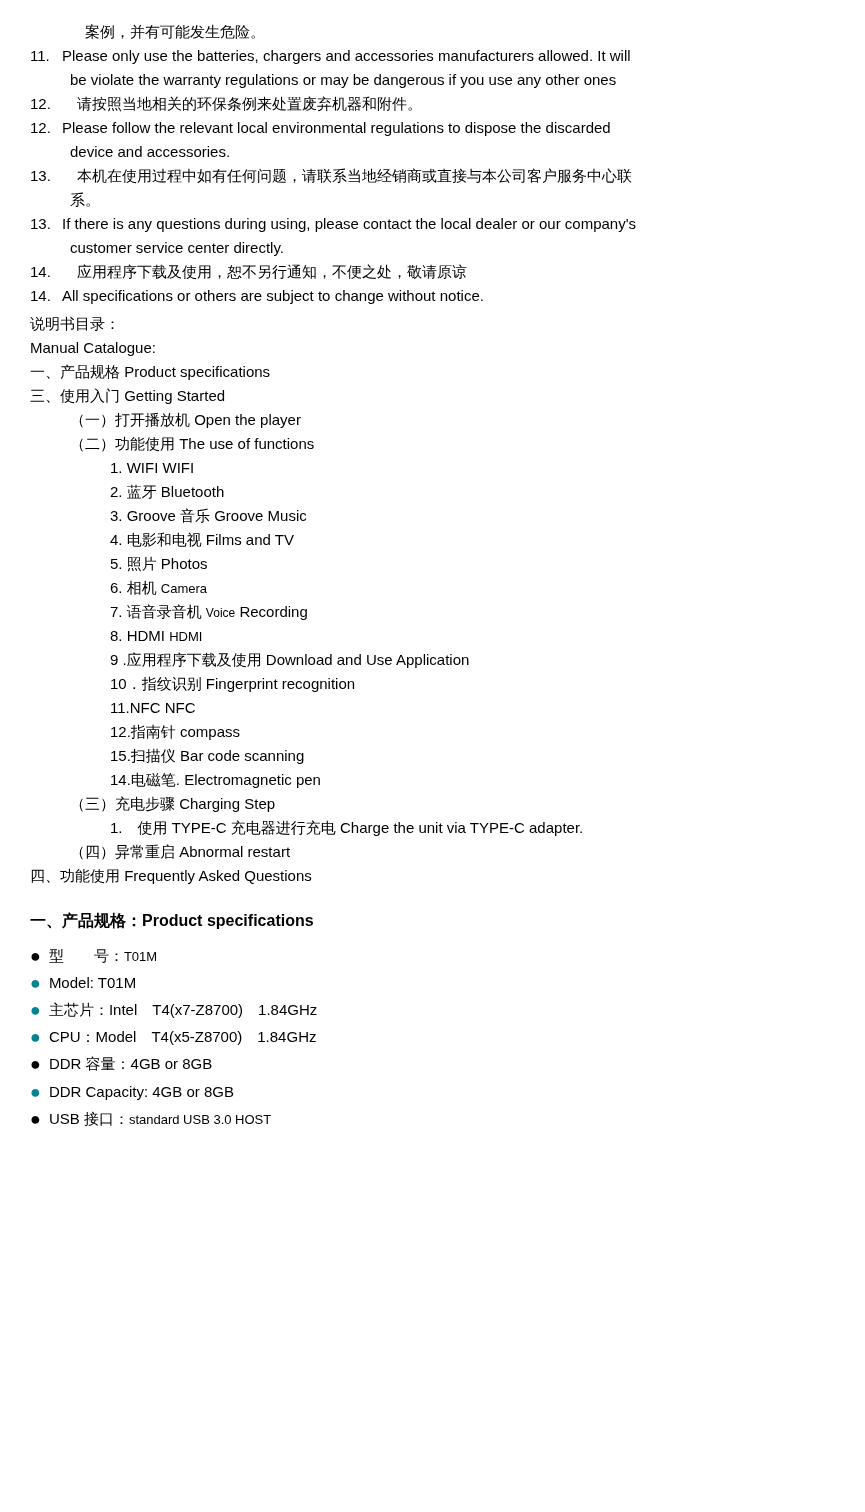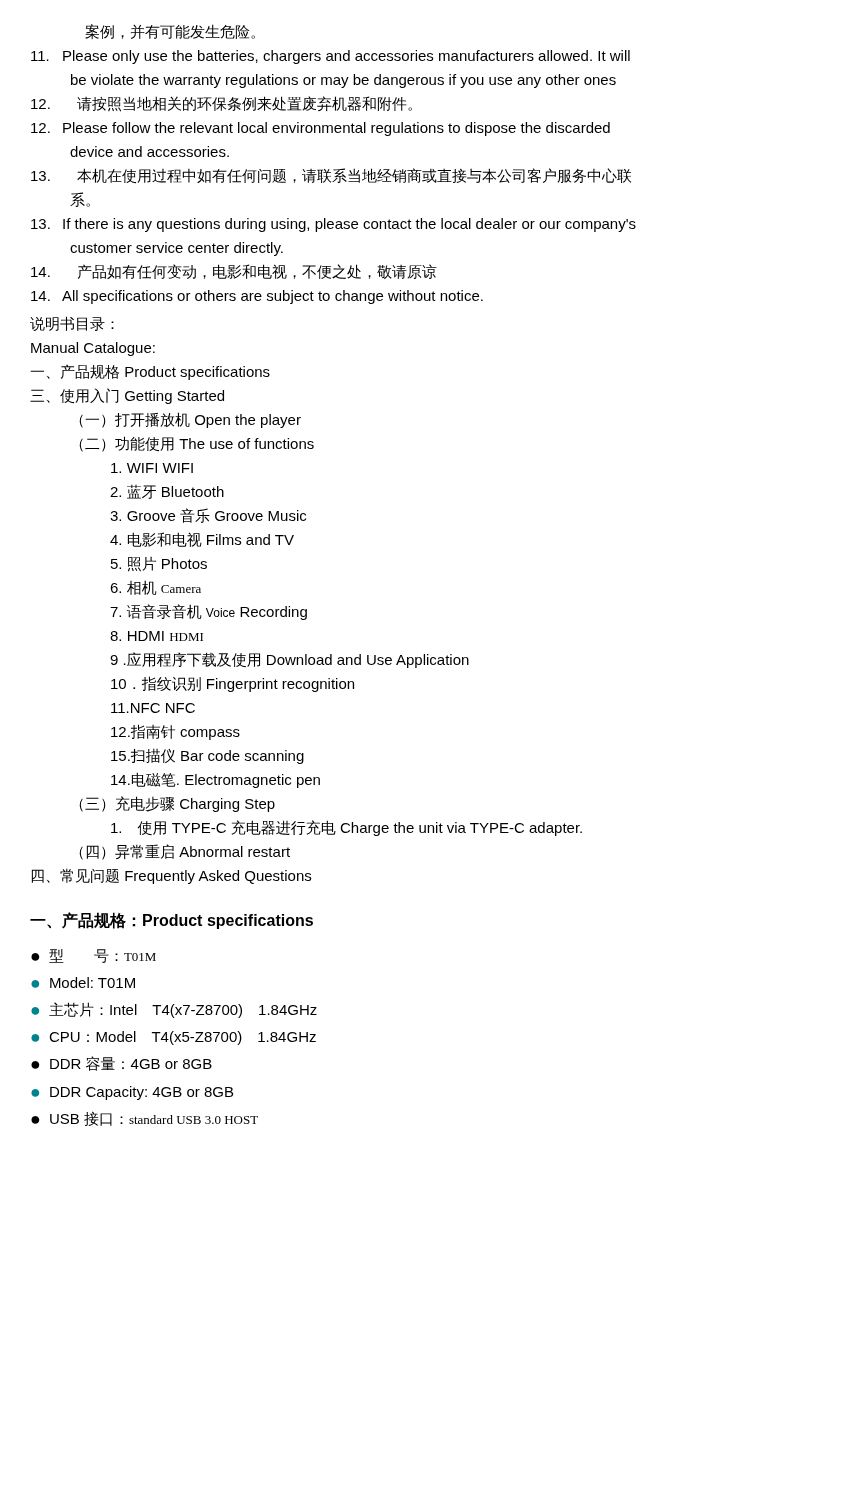--- a/index.html
+++ b/index.html
@@ -9,21 +9,21 @@
       line-height: 1.6;
       background: #fff;
       color: #000;
       padding: 20px 30px;
       width: 865px;
     }
     .teal { color: #000000; }
     .bullet-item { display: flex; align-items: flex-start; margin-bottom: 2px; }
     .bullet { color: #000; margin-right: 8px; font-size: 18px; line-height: 1.4; }
     .bullet.teal-bullet { color: #00838f; }
-    .mono { font-family: Liberation Serif, serif; font-size: 13px; margin-top: 10px; }
+    .mono { font-family: Liberation Sans, sans-serif; font-size: 13px; margin-top: 10px; }
   </style>
 </head>
 <body>
 
 <div>
 
   <div style="padding-left:40px;">
     <span>　案例，并有可能发生危险。</span>
   </div>
 
@@ -59,21 +59,21 @@
   <div style="display:flex;">
     <span style="min-width:32px;">13.</span>
     <span class="teal">If there is any questions during using, please contact the local dealer or our company's</span>
   </div>
   <div style="padding-left:40px;">
     <span class="teal">customer service center directly.</span>
   </div>
 
   <div style="display:flex;">
     <span style="min-width:32px;">14.</span>
-    <span>　产品如有任何变动，电影和电视，不便之处，敬请原谅</span>
+    <span>　应用程序下载及使用，恕不另行通知，不便之处，敬请原谅</span>
   </div>
 
   <div style="display:flex;">
     <span style="min-width:32px;">14.</span>
     <span class="teal">All specifications or others are subject to change without notice.</span>
   </div>
 
   <div style="margin-top:4px;">
     <span>说明书目录：</span>
   </div>
@@ -143,21 +143,21 @@
   </div>
   <div style="padding-left:80px;">
     <span>1.　使用 TYPE-C 充电器进行充电   </span><span class="teal">Charge the unit via TYPE-C adapter.</span>
   </div>
 
   <div style="padding-left:40px;">
     <span>（四）异常重启   </span><span class="teal">Abnormal restart</span>
   </div>
 
   <div>
-    <span>四、常见问题      </span><span class="teal">Frequently Asked Questions</span>
+    <span>四、功能使用      </span><span class="teal">Frequently Asked Questions</span>
   </div>
 
   <div style="height: 20px;"></div>
 
   <div style="font-size:16px; font-weight:bold; margin-bottom:0;">
     <span>一、产品规格：</span><span class="teal">Product specifications</span>
   </div>
 
   <div style="height: 10px;"></div>
 

